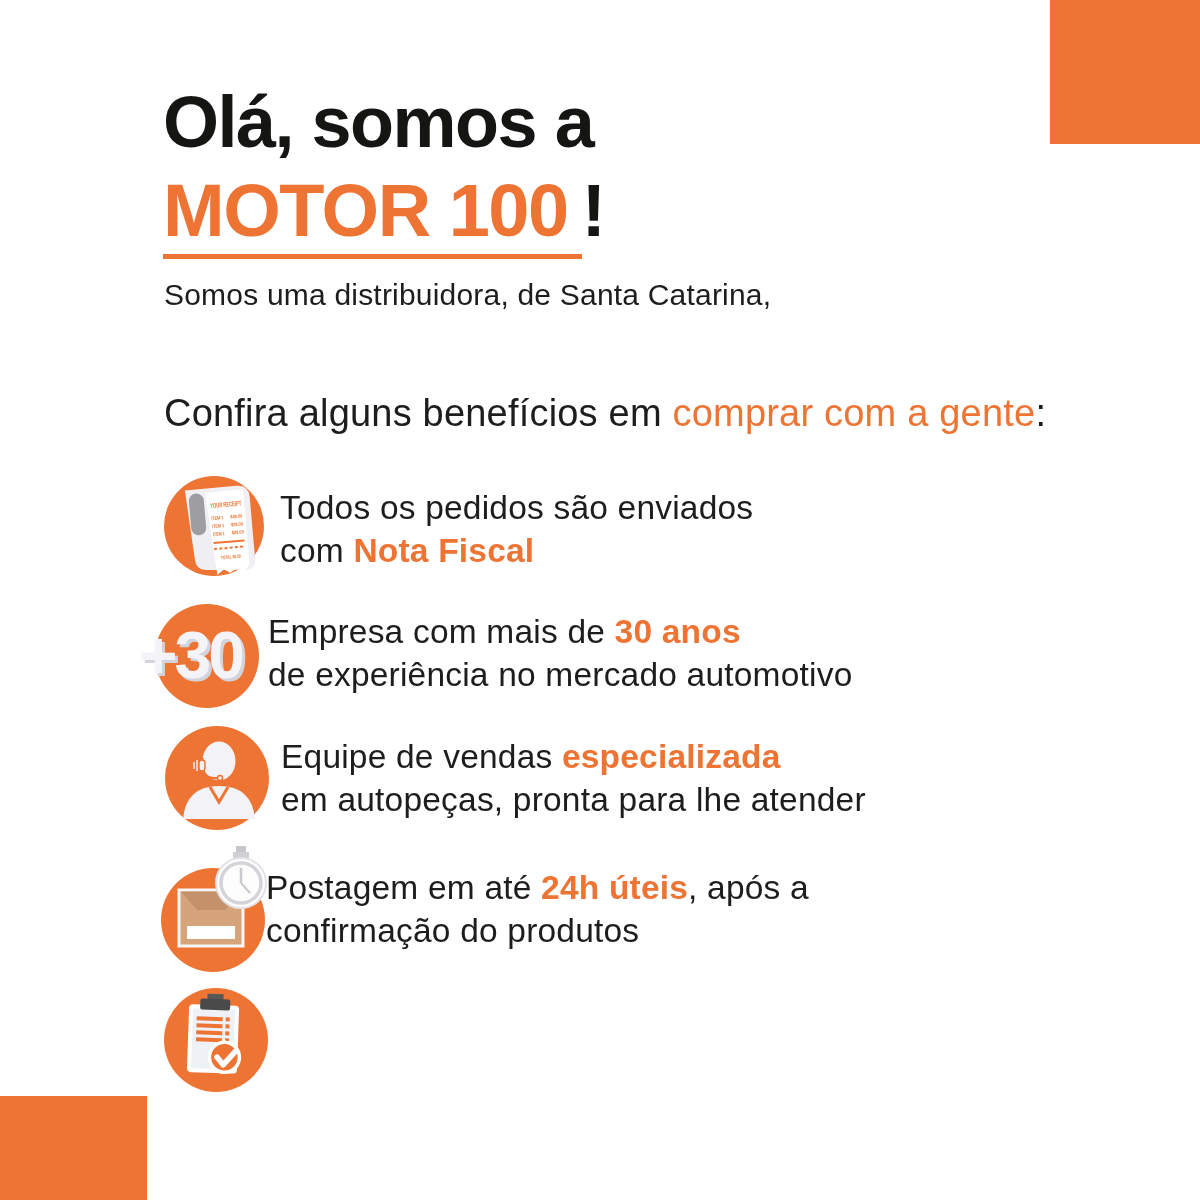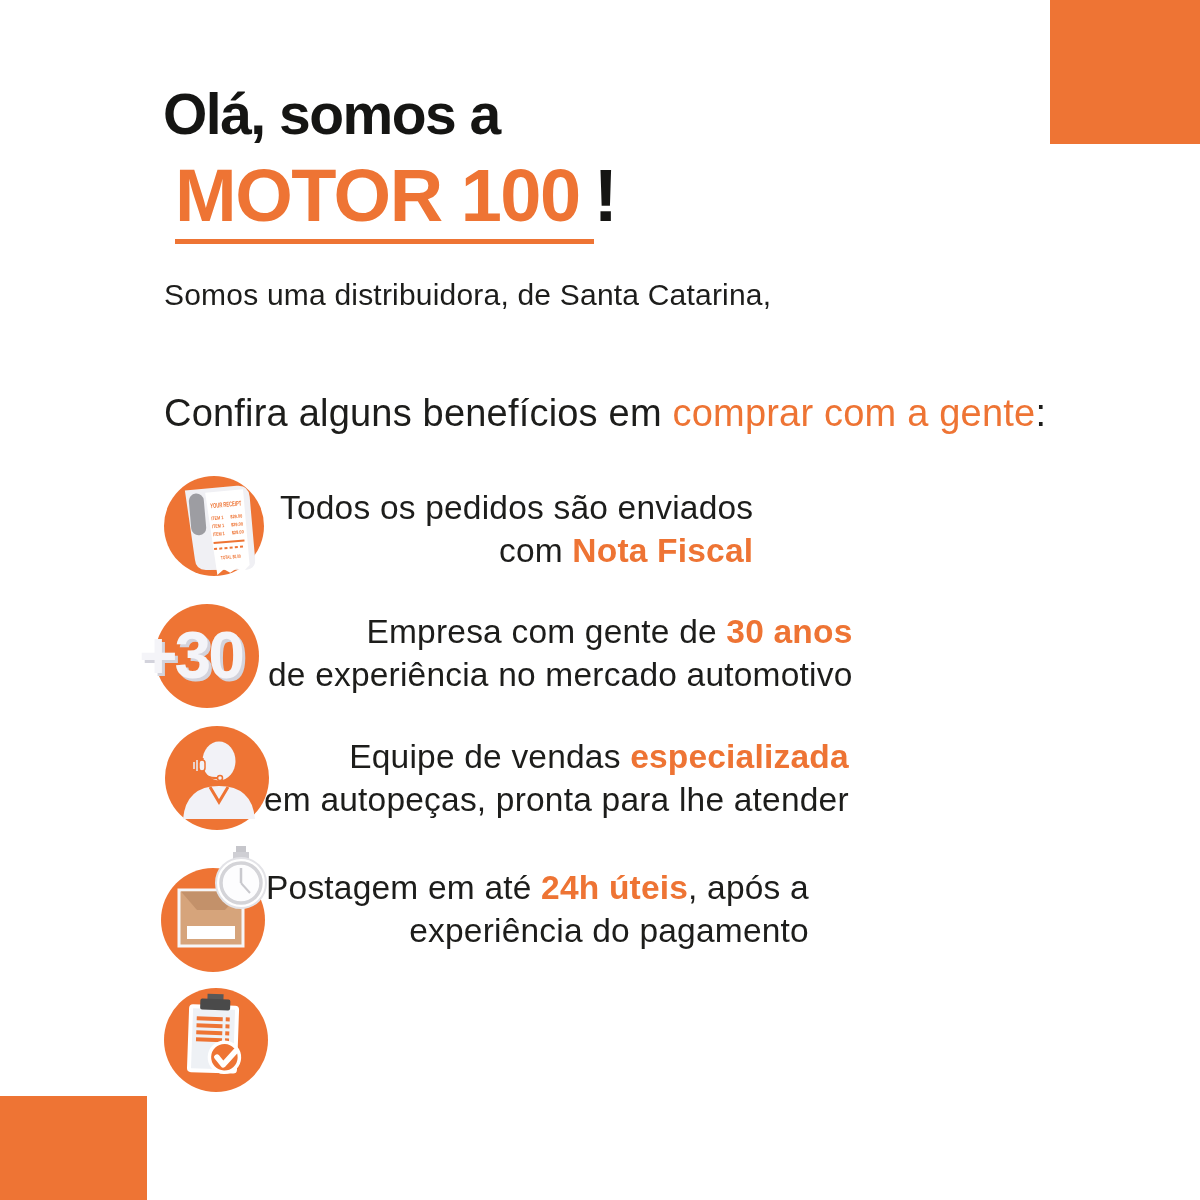--- a/index.html
+++ b/index.html
@@ -10,46 +10,46 @@
   body{background:#fff;font-family:"Liberation Sans",sans-serif;}
   .canvas{
     position:relative;width:1200px;height:1200px;background:#ffffff;
     overflow:hidden;color:var(--ink);
   }
   .corner{position:absolute;background:var(--orange);}
   .corner-tr{left:1050px;top:0;width:150px;height:144px;}
   .corner-bl{left:0;top:1096px;width:147px;height:104px;}
 
   .header{position:absolute;left:163px;top:86px;}
-  .h-line1{font-size:57px;font-weight:800;letter-spacing:-1.5px;color:#151513;line-height:1;}
-  .h-line2{margin-top:16px;font-size:74px;font-weight:800;letter-spacing:-1.5px;line-height:1;margin-left:12px;}
+  .h-line1{font-size:72px;font-weight:800;letter-spacing:-1.5px;color:#151513;line-height:1;}
+  .h-line2{margin-top:16px;font-size:74px;font-weight:800;letter-spacing:-1.5px;line-height:1;}
   .brand{color:var(--orange);border-bottom:5px solid var(--orange);padding-bottom:6px;padding-right:14px;display:inline-block;}
   .excl{color:#151513;}
 
   .intro{
     position:absolute;left:164px;top:272px;
     font-size:30px;line-height:45px;letter-spacing:.2px;color:#1d1d1b;
   }
   .benefits-intro{
     position:absolute;left:164px;top:392px;
     font-size:38px;line-height:42px;letter-spacing:.2px;
   }
   .hl{color:var(--orange);}
   strong.hl{font-weight:700;}
 
   .b-icon{position:absolute;}
   .b-text{
-    position:absolute;font-size:33.5px;line-height:42.5px;letter-spacing:.2px;color:#1d1d1b;text-align:right;
+    position:absolute;font-size:33.5px;line-height:42.5px;letter-spacing:.2px;color:#1d1d1b;
   }
   .icon1{left:158px;top:470px;width:112px;height:114px;}
   .text1{left:280px;top:487px;}
   .icon2{left:130px;top:600px;width:142px;height:112px;}
   .text2{left:268px;top:611px;}
   .icon3{left:163px;top:724px;width:108px;height:108px;}
-  .text3{left:264px;top:736px;}
+  .text3{left:281px;top:736px;}
   .icon4{left:153px;top:842px;width:126px;height:132px;}
   .text4{left:266px;top:867px;}
   .icon5{left:161px;top:983px;width:110px;height:112px;}
   .text5{left:272px;top:1016px;}
 
   svg{display:block;width:100%;height:100%;}
   svg text{font-family:"Liberation Sans",sans-serif;}
 </style>
 </head>
 <body>
@@ -92,21 +92,21 @@
   </div>
   <p class="b-text text1"><span>Todos os pedidos são enviados</span><br><span>com </span><strong class="hl">Nota Fiscal</strong></p>
 
   <div class="b-icon icon2">
     <svg viewBox="0 0 142 112" aria-hidden="true">
       <circle cx="77" cy="56" r="52" fill="var(--orange)"></circle>
       <text x="12" y="81" font-size="66" font-weight="bold" letter-spacing="-3" fill="#d3d3dc">+30</text>
       <text x="9" y="78" font-size="66" font-weight="bold" letter-spacing="-3" fill="#f4f4f8">+30</text>
     </svg>
   </div>
-  <p class="b-text text2"><span>Empresa com gente de </span><strong class="hl">30 anos</strong><br><span>de experiência no mercado automotivo</span></p>
+  <p class="b-text text2"><span>Empresa com mais de </span><strong class="hl">30 anos</strong><br><span>de experiência no mercado automotivo</span></p>
 
   <div class="b-icon icon3">
     <svg viewBox="0 0 108 108" aria-hidden="true">
       <circle cx="54" cy="54" r="52" fill="var(--orange)"></circle>
       <path d="M20 95 Q23 62 56 62 Q89 62 92 95 Z" fill="#f2f2f7"></path>
       <ellipse cx="56" cy="37" rx="16.5" ry="19.5" fill="#f2f2f7"></ellipse>
       <path d="M47 63 L56 78 L65 63" stroke="var(--orange)" stroke-width="3" fill="none"></path>
       <path d="M40 34 q-3 8 0 14 q4 7 16 6" fill="none" stroke="var(--orange)" stroke-width="2"></path>
       <rect x="36" y="36" width="6" height="11" rx="3" fill="#f2f2f7" stroke="var(--orange)" stroke-width="1.5"></rect>
       <circle cx="57" cy="54" r="2.5" fill="#f2f2f7" stroke="var(--orange)" stroke-width="1.5"></circle>
@@ -122,21 +122,21 @@
       <polygon points="28,49.5 88,49.5 72,68 44,68" fill="#c3916a"></polygon>
       <rect x="34" y="84" width="48" height="13" fill="#ffffff"></rect>
       <rect x="80" y="10" width="16" height="8" fill="#cfcfd4"></rect>
       <rect x="83" y="4" width="10" height="6" fill="#c6c6cb"></rect>
       <circle cx="88" cy="41" r="25" fill="#ffffff" stroke="#e3e3e7" stroke-width="2"></circle>
       <circle cx="88" cy="41" r="20" fill="#fdfdfe" stroke="#d4d4d8" stroke-width="3.5"></circle>
       <line x1="88" y1="41" x2="88" y2="26" stroke="#c9c9ce" stroke-width="2.5"></line>
       <line x1="88" y1="41" x2="97" y2="51" stroke="#c9c9ce" stroke-width="2"></line>
     </svg>
   </div>
-  <p class="b-text text4"><span>Postagem em até </span><strong class="hl">24h úteis</strong><span>, após a</span><br><span>experiência do pagamento</span></p>
+  <p class="b-text text4"><span>Postagem em até </span><strong class="hl">24h úteis</strong><span>, após a</span><br><span>confirmação do produtos</span></p>
 
   <div class="b-icon icon5">
     <svg viewBox="0 0 110 112" aria-hidden="true">
       <circle cx="55" cy="57" r="52" fill="var(--orange)"></circle>
       <g transform="rotate(2 55 57)">
         <rect x="27" y="22" width="50" height="68" rx="4" fill="#ffffff"></rect>
         <rect x="31" y="26" width="42" height="60" fill="#eef1f5"></rect>
         <rect x="49" y="8" width="9" height="6" fill="var(--orange)"></rect>
         <rect x="45" y="11" width="16" height="8" fill="#585858"></rect>
         <rect x="38" y="16" width="30" height="11" rx="2" fill="#4a4a4a"></rect>

